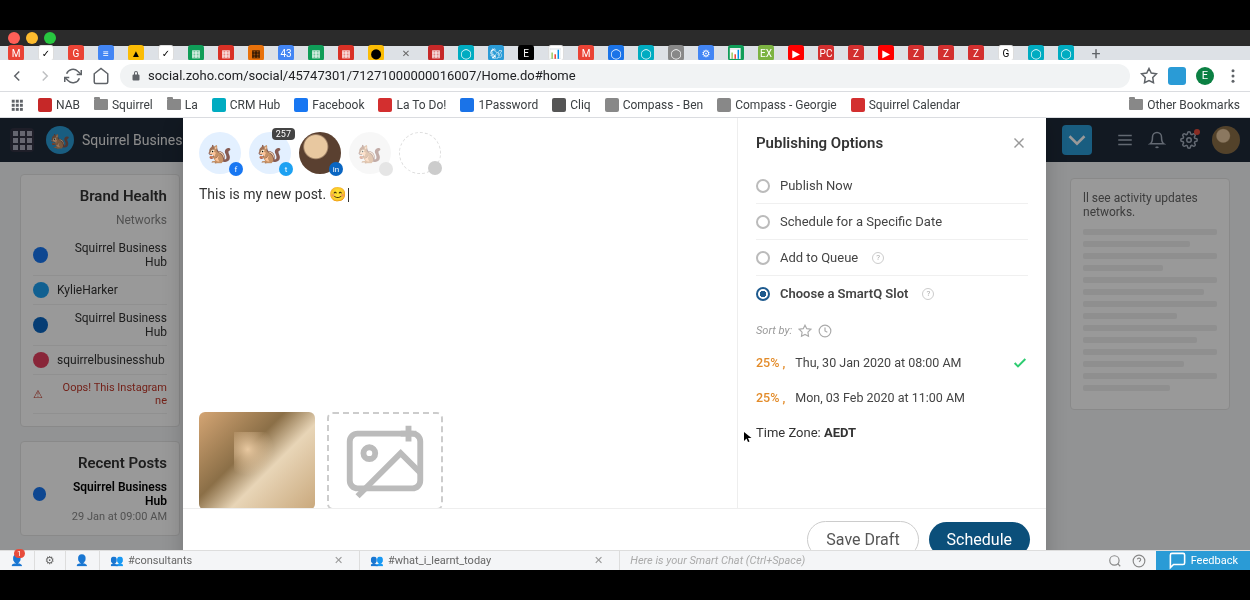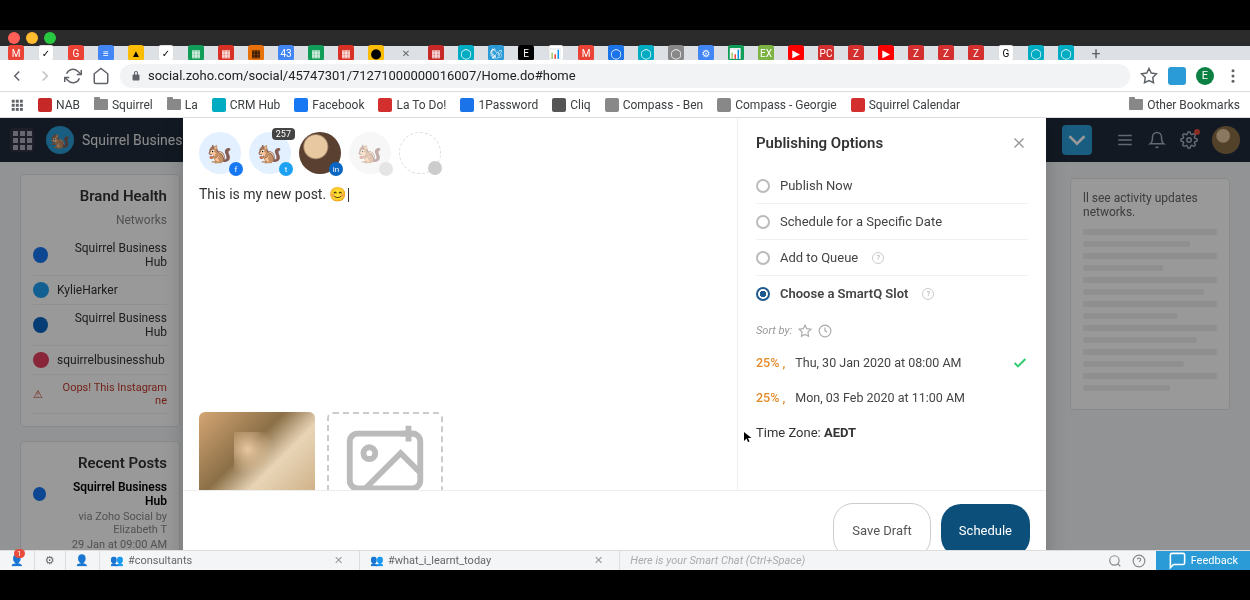--- a/index.html
+++ b/index.html
@@ -66,21 +66,21 @@
 .sortby { font-size:11px; font-style:italic; color:#999; }
 .sorticons { display:flex; gap:6px; }
 .slot { display:flex; align-items:flex-start; gap:10px; padding:8px 0; font-size:12.5px; }
 .pct { color:#e38b29; font-weight:500; }
 .slottime { color:#444; flex:1; }
 .check { color:#2ecc71; }
 .tz { font-size:13px; color:#333; margin-top:12px; }
 .tz b { font-weight:700; }
 .cursor-arrow { position:absolute; width:12px; height:12px; }
 .footer { display:flex; gap:10px; padding:12px 16px; border-top:1px solid #eee; justify-content:flex-end; align-items:center; position:absolute; bottom:0; left:0; right:0; background:#fff;}
-.btn { padding:19px 18px; border-radius:20px; font-size:13px; cursor:pointer; }
+.btn { padding:8px 18px; border-radius:20px; font-size:16px; cursor:pointer; }
 .btn-outline { border:1px solid #ccc; color:#555; background:#fff; }
 .btn-primary { background:#0b4f7a; color:#fff; border:none; }
 .rightghost { position:absolute; right:20px; top:60px; width:160px; }
 .ghostcard { background:#fff; border:1px solid #e5e5e5; border-radius:4px; padding:12px; }
 .ghosttext { font-size:12px; color:#666; margin-bottom:10px; }
 .ghostline { height:6px; background:#eee; margin:6px 0; border-radius:2px; }
 .bottombar { position:absolute; left:0; right:0; bottom:0; height:20px; background:#f4f5f7; border-top:1px solid #ddd; display:flex; align-items:center; font-size:11px; color:#666; }
 .bbitem { padding:0 10px; display:flex; align-items:center; gap:4px; border-right:1px solid #ddd; height:100%; }
 .bbclose { margin-left:auto; padding:0 6px; color:#999; }
 .smartchat { flex:1; padding-left:10px; color:#aaa; font-style:italic; }
@@ -319,21 +319,20 @@
             <span>⚠</span>
             <span>Oops! This Instagram ne</span>
           </div>
       </div>
       <div class="panelcard">
         <div class="cardtitle">Recent Posts</div>
         <div style="display:flex;gap:6px;align-items:center;font-size:12px;font-weight:600">
             <div class="neticon fb" style="width:14px;height:14px"></div>
             <span>Squirrel Business Hub</span>
           </div>
-        <div style="font-size:11px;color:#888;margin-top:2px">via Zoho Social by Elizabeth T</div>
         <div style="font-size:11px;color:#888;margin-top:2px">29 Jan at 09:00 AM</div>
       </div>
     </div>
 
     <div class="rightghost">
       <div class="ghostcard">
         <div class="ghosttext">ll see activity updates networks.</div>
         <div class="ghostline"></div>
           <div class="ghostline" style="width:80%"></div>
           <div class="ghostline"></div>

